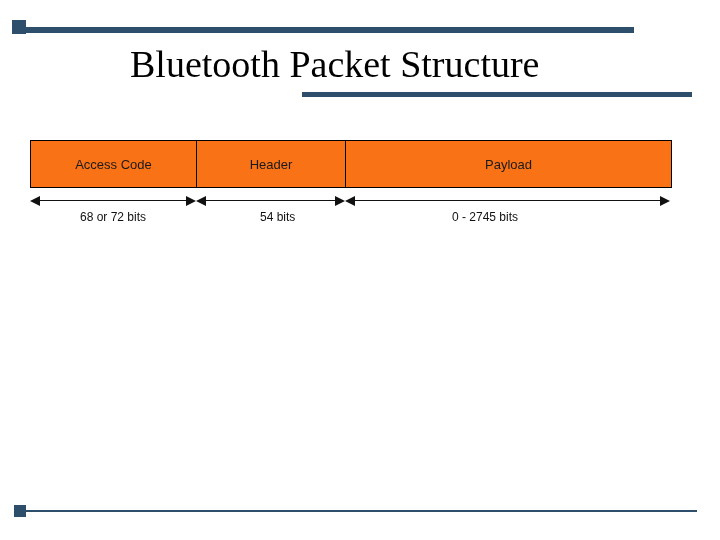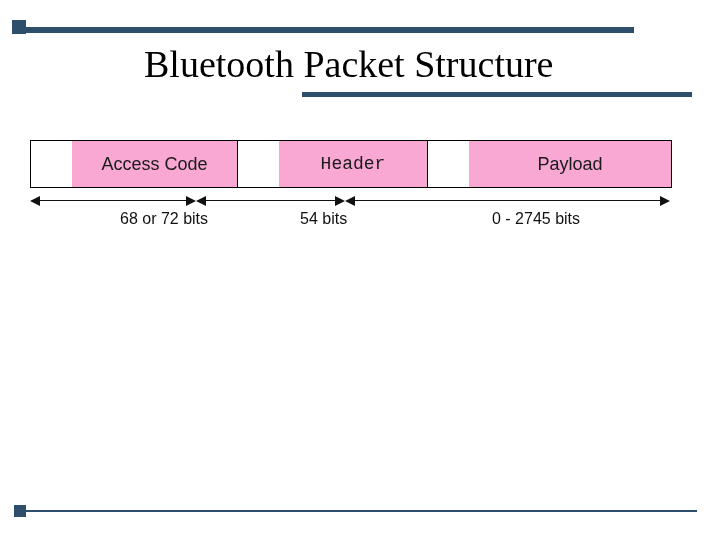--- a/index.html
+++ b/index.html
@@ -19,21 +19,20 @@
     width: 610px;
     height: 6px;
     background: #2d4f6b;
   }
   .title {
     position: absolute;
     top: 42px;
     left: 130px;
     font-size: 38px;
     color: #000;
-    margin-left: 14px;
   }
   .sub-bar {
     position: absolute;
     top: 92px;
     left: 302px;
     width: 390px;
     height: 5px;
     background: #2d4f6b;
   }
   .accent-block {
@@ -50,33 +49,32 @@
     left: 30px;
     width: 640px;
   }
   .pkt-row {
     display: flex;
     width: 100%;
     height: 46px;
     border: 1px solid #000;
   }
   .pkt-cell {
-    background: #f9a8d4;
+    background: #f97316;
     border-right: 1px solid #000;
     display: flex;
     align-items: center;
     justify-content: center;
     font-family: Arial, sans-serif;
-    font-size: 18px;
+    font-size: 13px;
     color: #1a1a1a;
-    margin-left: 41px;
   }
   .pkt-cell:last-child { border-right: none; }
   .w1 { flex: 0 0 165px; }
-  .w2 { flex: 0 0 148px; font-family: Liberation Mono, monospace; }
+  .w2 { flex: 0 0 148px; }
   .w3 { flex: 1; align-items: center; }
   .measure-row {
     position: relative;
     height: 30px;
     margin-top: 6px;
   }
   .arrow-seg {
     position: absolute;
     top: 6px;
     height: 1px;
@@ -88,24 +86,23 @@
     width: 0; height: 0;
     border-top: 5px solid transparent;
     border-bottom: 5px solid transparent;
   }
   .arrow-head-l { border-right: 10px solid #111; }
   .arrow-head-r { border-left: 10px solid #111; }
   .measure-label {
     position: absolute;
     top: 16px;
     font-family: Arial, sans-serif;
-    font-size: 16px;
+    font-size: 12px;
     color: #111;
     white-space: nowrap;
-    margin-left: 40px;
   }
   .footer-bar {
     position: absolute;
     bottom: 28px;
     left: 22px;
     width: 675px;
     height: 2px;
     background: #2d4f6b;
   }
   .footer-accent {

